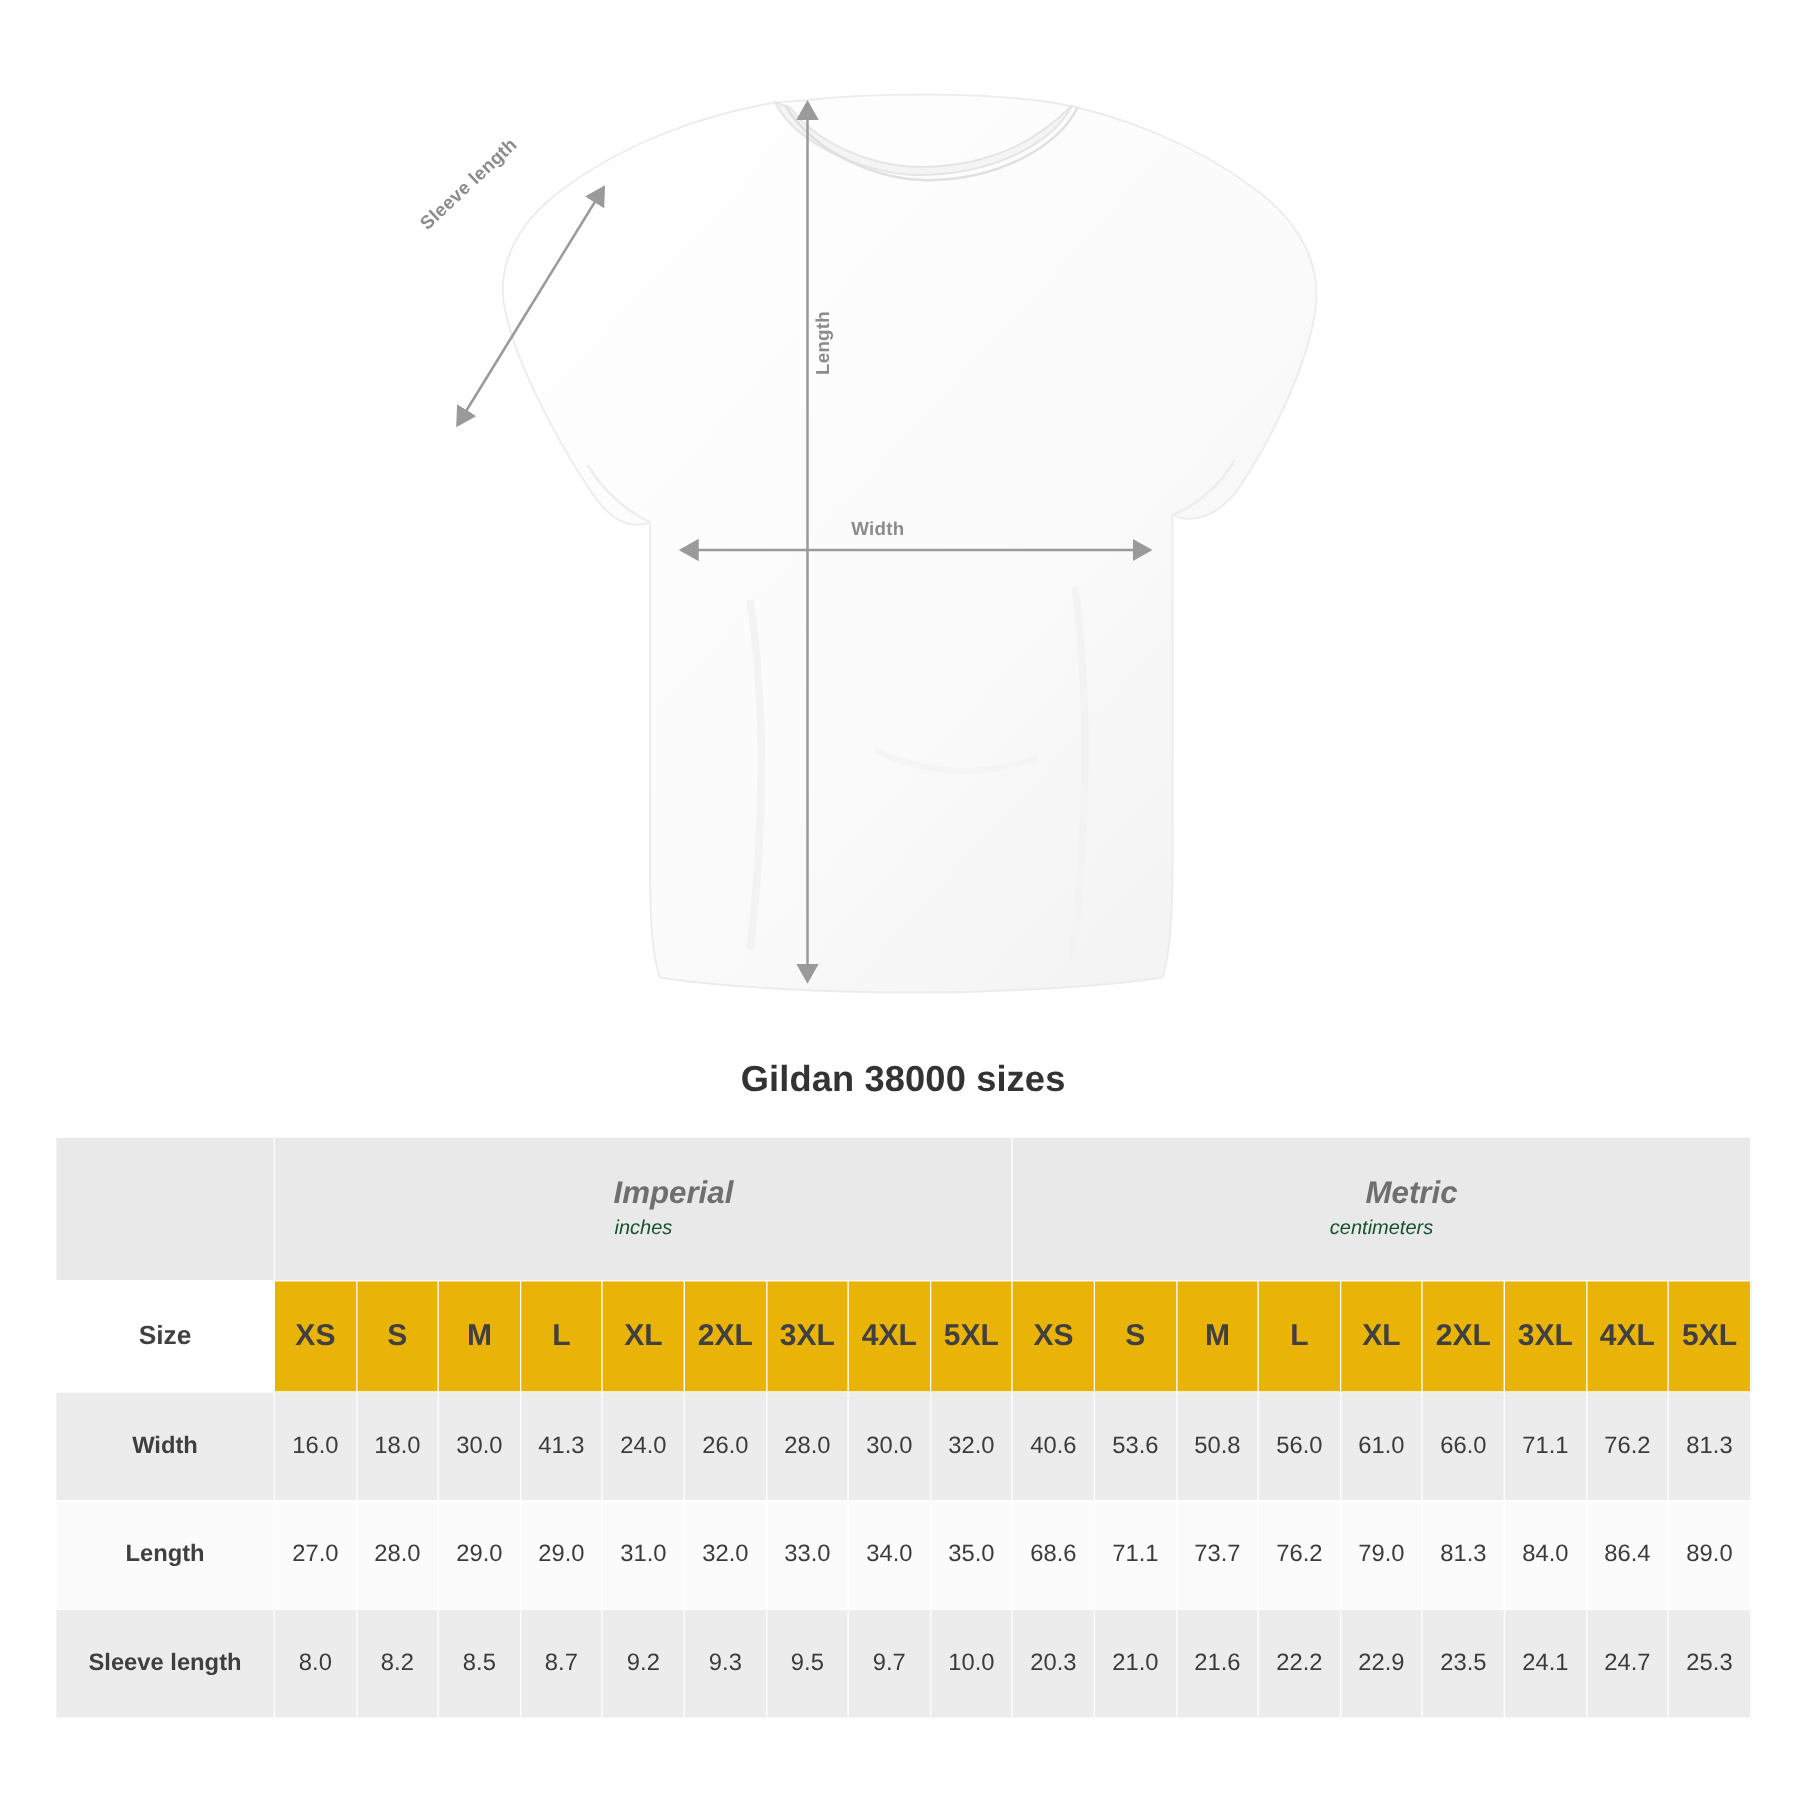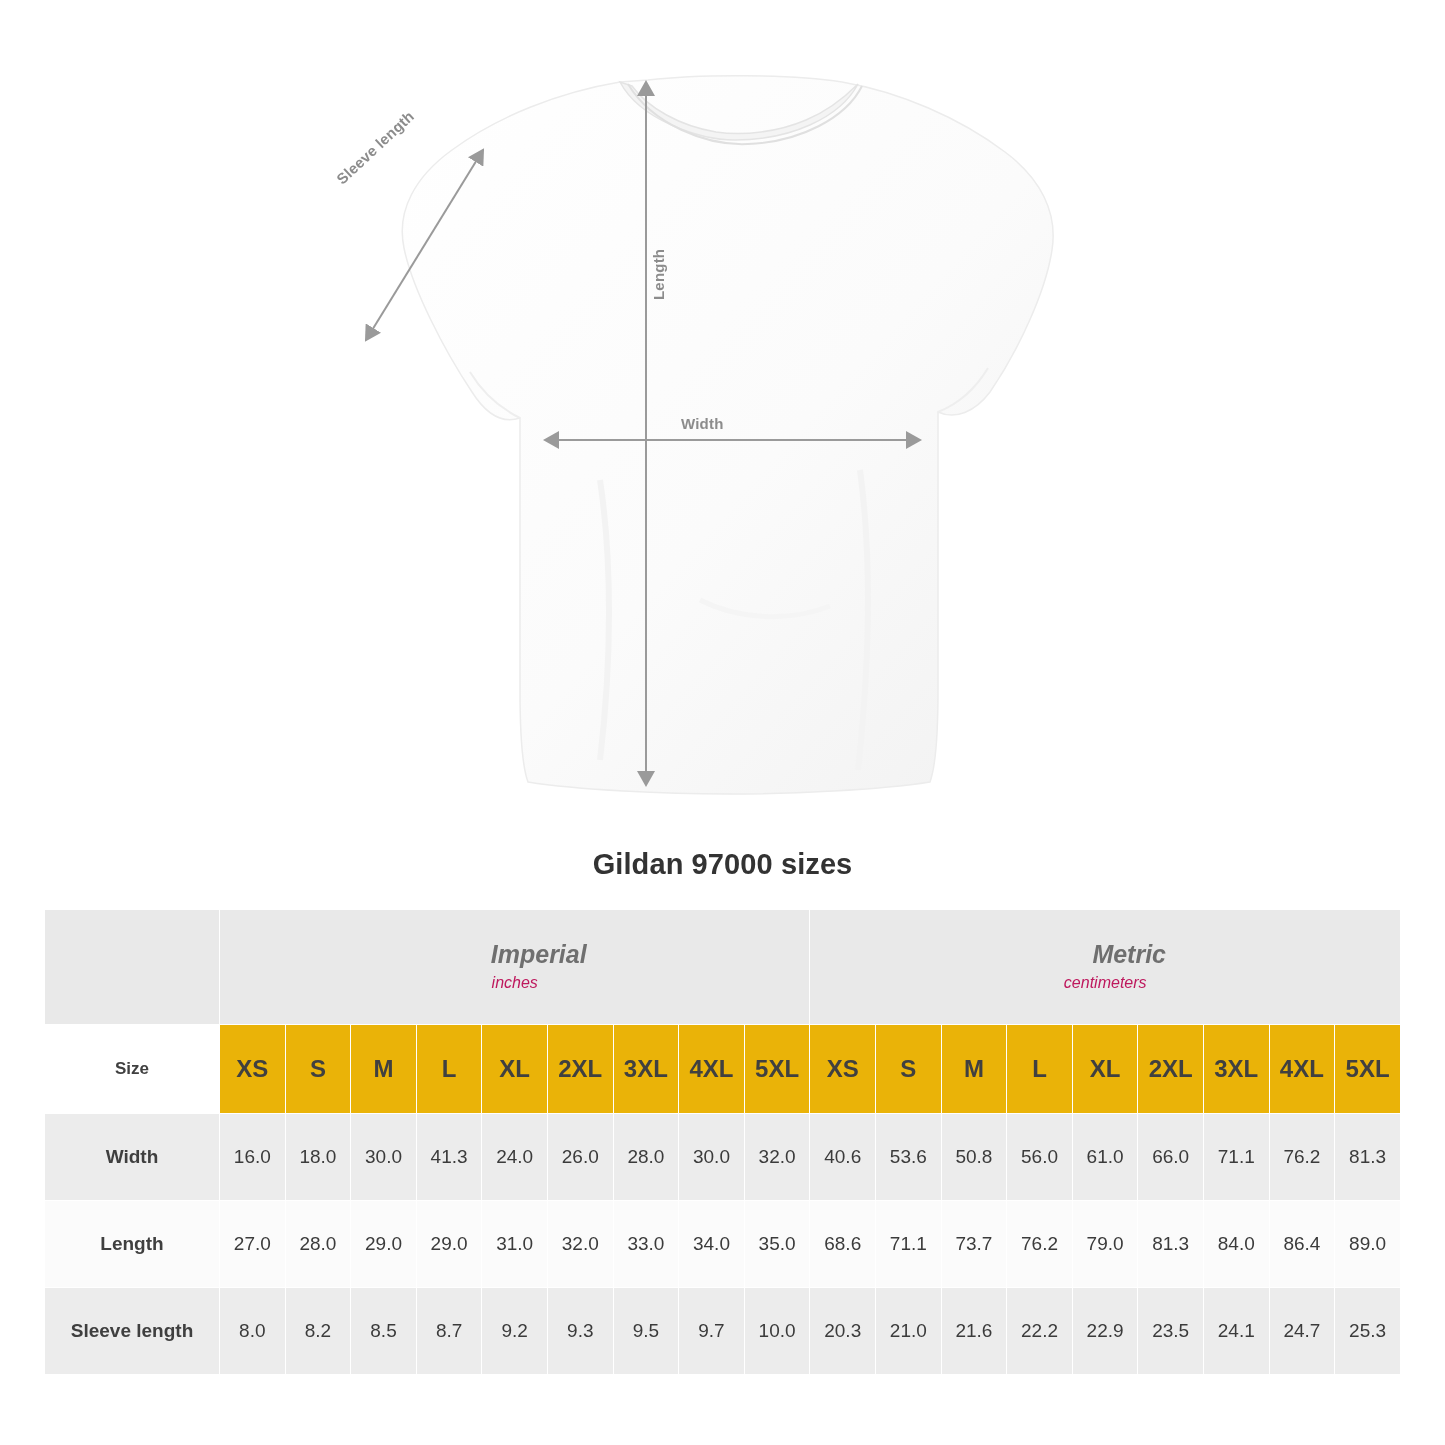--- a/index.html
+++ b/index.html
@@ -101,34 +101,34 @@
     font-size: 25px;
     font-style: italic;
     font-weight: bold;
     color: #6f6f6f;
     line-height: 1.25;
     margin-left: 48px;
   }
   .unit-sub {
     font-size: 16px;
     font-style: italic;
-    color: #be185d;
+    color: #14532d;
     line-height: 1.6;
   }
 
   .head-row td {
     height: 86px;
     background: #eab308;
     font-size: 24px;
     font-weight: bold;
     color: #404040;
   }
   .head-row td.rowlabel {
     background: #ffffff;
-    font-size: 17px;
+    font-size: 21px;
   }
 
   .data-row td {
     height: 84px;
     font-size: 19px;
     color: #3b3b3b;
   }
   .data-row td.rowlabel {
     font-weight: bold;
     color: #3f3f3f;
@@ -198,21 +198,21 @@
 
       <line x1="366" y1="340" x2="483" y2="150" stroke="#9a9a9a" stroke-width="2" marker-start="url(#arrTail)" marker-end="url(#arrHead)"></line>
     </svg>
 
     <div class="dim-label sleeve">Sleeve length</div>
     <div class="dim-label length">Length</div>
     <div class="dim-label width">Width</div>
   </div>
 
   <div class="title-block">
-    <h1 class="chart-title">Gildan 97000 sizes</h1>
+    <h1 class="chart-title">Gildan 38000 sizes</h1>
   </div>
 
   <div class="table-wrap">
     <table class="size-table">
       <colgroup>
         <col class="col-label">
         <col class="col-val">
           <col class="col-val">
           <col class="col-val">
           <col class="col-val">

